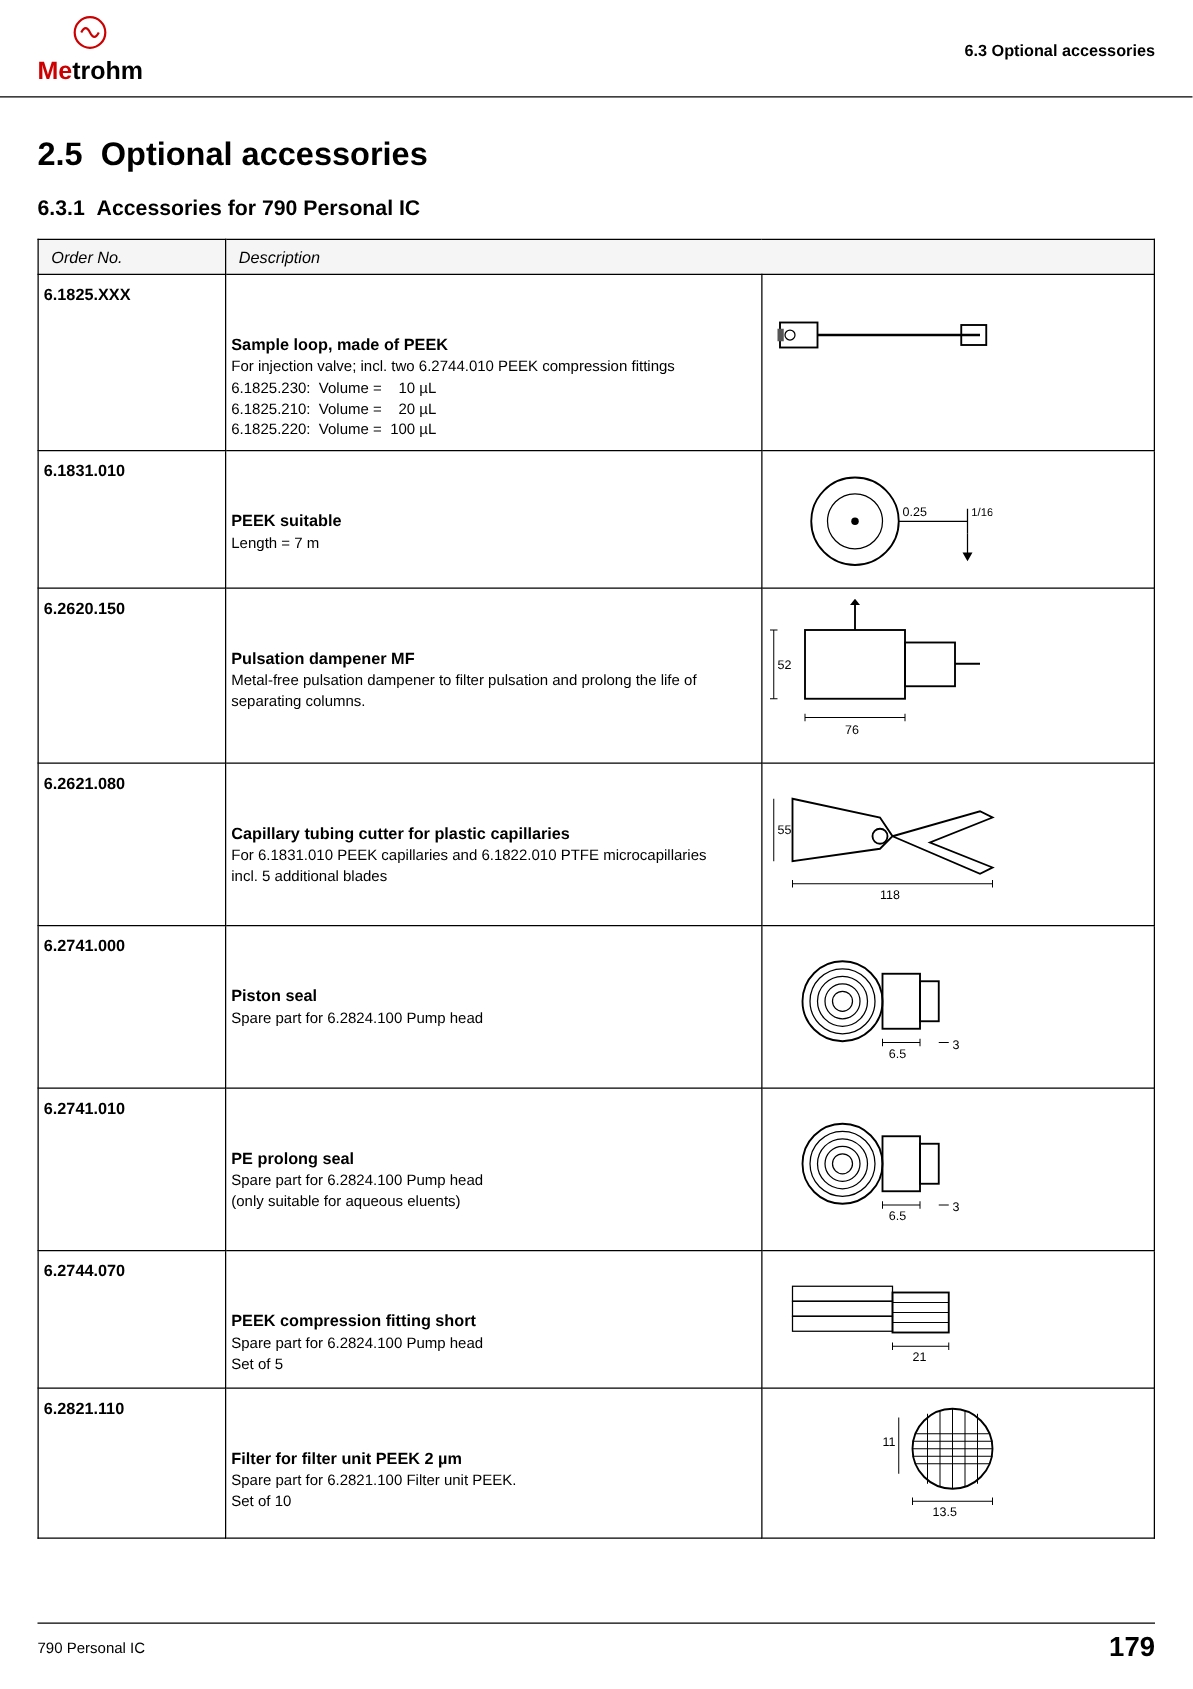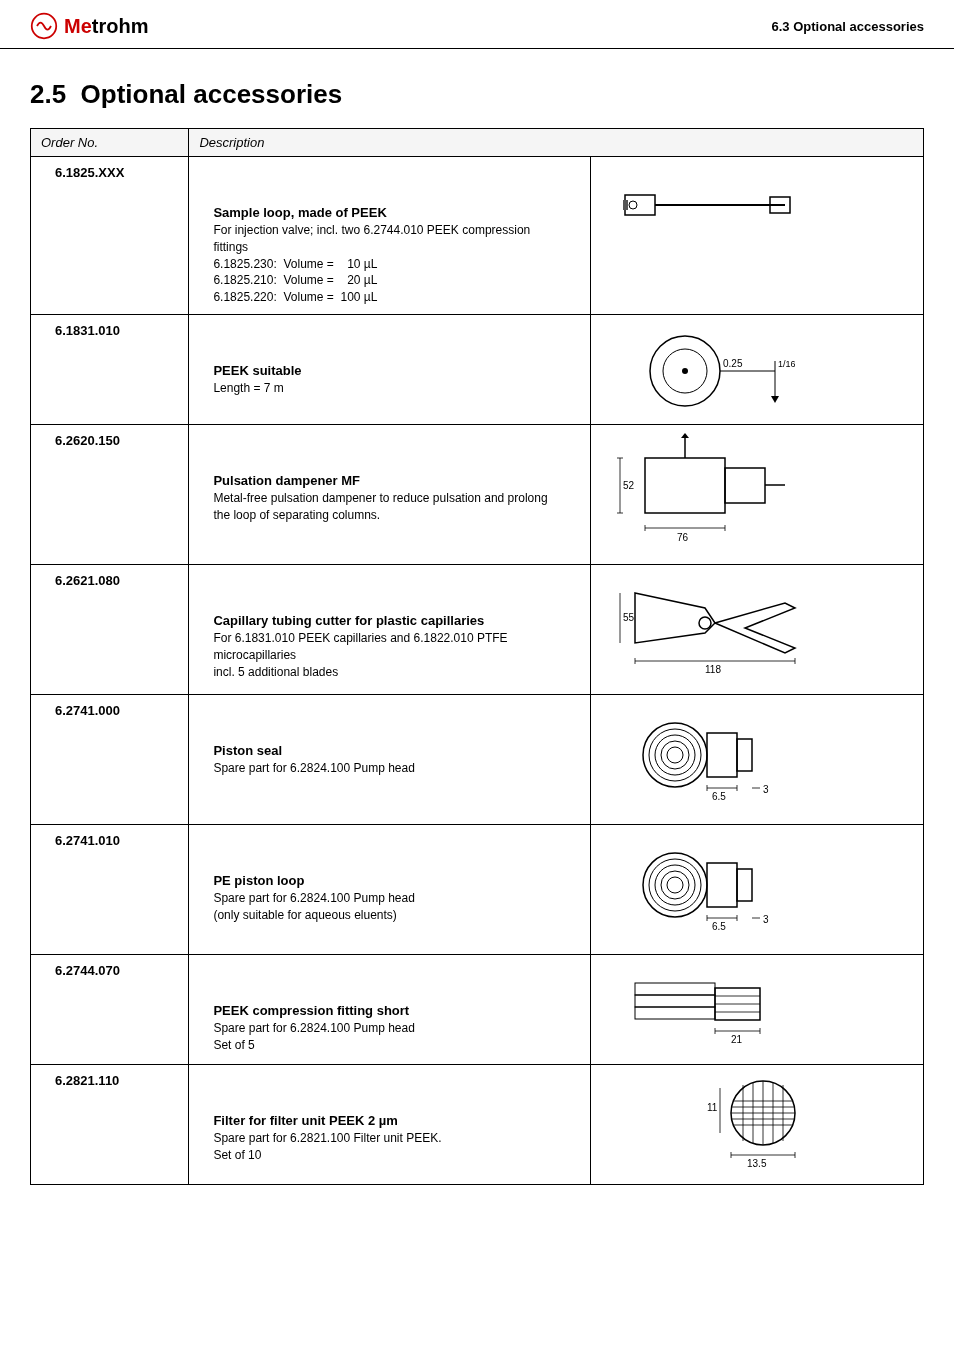--- a/index.html
+++ b/index.html
@@ -22,20 +22,21 @@
       display: flex;
       justify-content: space-between;
       align-items: center;
       padding: 12px 30px 8px 30px;
       border-bottom: 1px solid #000;
     }
     .logo {
       display: flex;
       align-items: center;
       gap: 6px;
+      flex-direction: column;
     }
     .logo-icon {
       width: 28px;
       height: 28px;
     }
     .header-right {
       font-size: 13px;
       font-weight: bold;
     }
     
@@ -63,21 +64,21 @@
       border: 1.5px solid #000;
       padding: 6px 10px;
       font-style: italic;
       font-weight: normal;
       font-size: 13px;
       background: #f5f5f5;
       text-align: left;
     }
     .accessories-table td {
       border: 1.5px solid #000;
-      padding: 8px 24px;
+      padding: 8px 4px;
       vertical-align: top;
     }
     .order-no {
       font-weight: bold;
       font-size: 13px;
       white-space: nowrap;
       width: 105px;
     }
     .desc-cell {
       width: 300px;
@@ -139,20 +140,23 @@
         <span style="color:#c00;">Me</span><span style="color:#000;">trohm</span>
       </span>
     </div>
     <div class="header-right">6.3  Optional accessories</div>
   </div>
 
   <div class="content">
     <h1 class="chapter-title">
       <span>2.5</span>&nbsp;&nbsp;<span>Optional accessories</span>
     </h1>
+    <h2 class="section-title">
+      <span>6.3.1</span>&nbsp;&nbsp;<span>Accessories for 790 Personal IC</span>
+    </h2>
 
     <table class="accessories-table">
       <thead>
         <tr>
           <th>Order No.</th>
           <th colspan="2">Description</th>
         </tr>
       </thead>
       <tbody>
 
@@ -210,21 +214,21 @@
               <polygon points="156,73 164,73 160,80" fill="#000"></polygon>
             </svg>
           </td>
         </tr>
 
         <tr>
           <td class="order-no">6.2620.150</td>
           <td class="desc-cell">
             <div class="desc-bold">Pulsation dampener MF</div>
             <div class="desc-normal">
-              Metal-free pulsation dampener to reduce pulsation and prolong the loop of separating columns.
+              Metal-free pulsation dampener to filter pulsation and prolong the life of separating columns.
             </div>
           </td>
           <td class="img-cell">
             <svg width="200" height="120" viewBox="0 0 200 120">
 
               <line x1="70" y1="5" x2="70" y2="25" stroke="#000" stroke-width="1.5"></line>
               <polygon points="66,5 74,5 70,0" fill="#000"></polygon>
 
               <rect x="30" y="25" width="80" height="55" fill="none" stroke="#000" stroke-width="1.5"></rect>
 
@@ -298,21 +302,21 @@
 
               <line x1="145" y1="85" x2="137" y2="85" stroke="#000" stroke-width="0.8"></line>
               <text x="148" y="90" font-size="10" fill="#000">3</text>
             </svg>
           </td>
         </tr>
 
         <tr>
           <td class="order-no">6.2741.010</td>
           <td class="desc-cell">
-            <div class="desc-bold">PE piston loop</div>
+            <div class="desc-bold">PE prolong seal</div>
             <div class="desc-normal">
               Spare part for 6.2824.100 Pump head<br>(only suitable for aqueous eluents)
             </div>
           </td>
           <td class="img-cell">
             <svg width="200" height="110" viewBox="0 0 200 110">
 
               <circle cx="60" cy="52" r="32" fill="none" stroke="#000" stroke-width="1.5"></circle>
               <circle cx="60" cy="52" r="26" fill="none" stroke="#000" stroke-width="1"></circle>
               <circle cx="60" cy="52" r="20" fill="none" stroke="#000" stroke-width="1"></circle>
@@ -392,13 +396,17 @@
               <line x1="180" y1="79" x2="180" y2="85" stroke="#000" stroke-width="0.8"></line>
               <text x="132" y="94" font-size="10" fill="#000">13.5</text>
             </svg>
           </td>
         </tr>
 
       </tbody>
     </table>
   </div>
 
+  <div class="footer">
+    <div class="footer-left">790 Personal IC</div>
+    <div class="footer-right">179</div>
+  </div>
 </div>
 
 </body></html>

